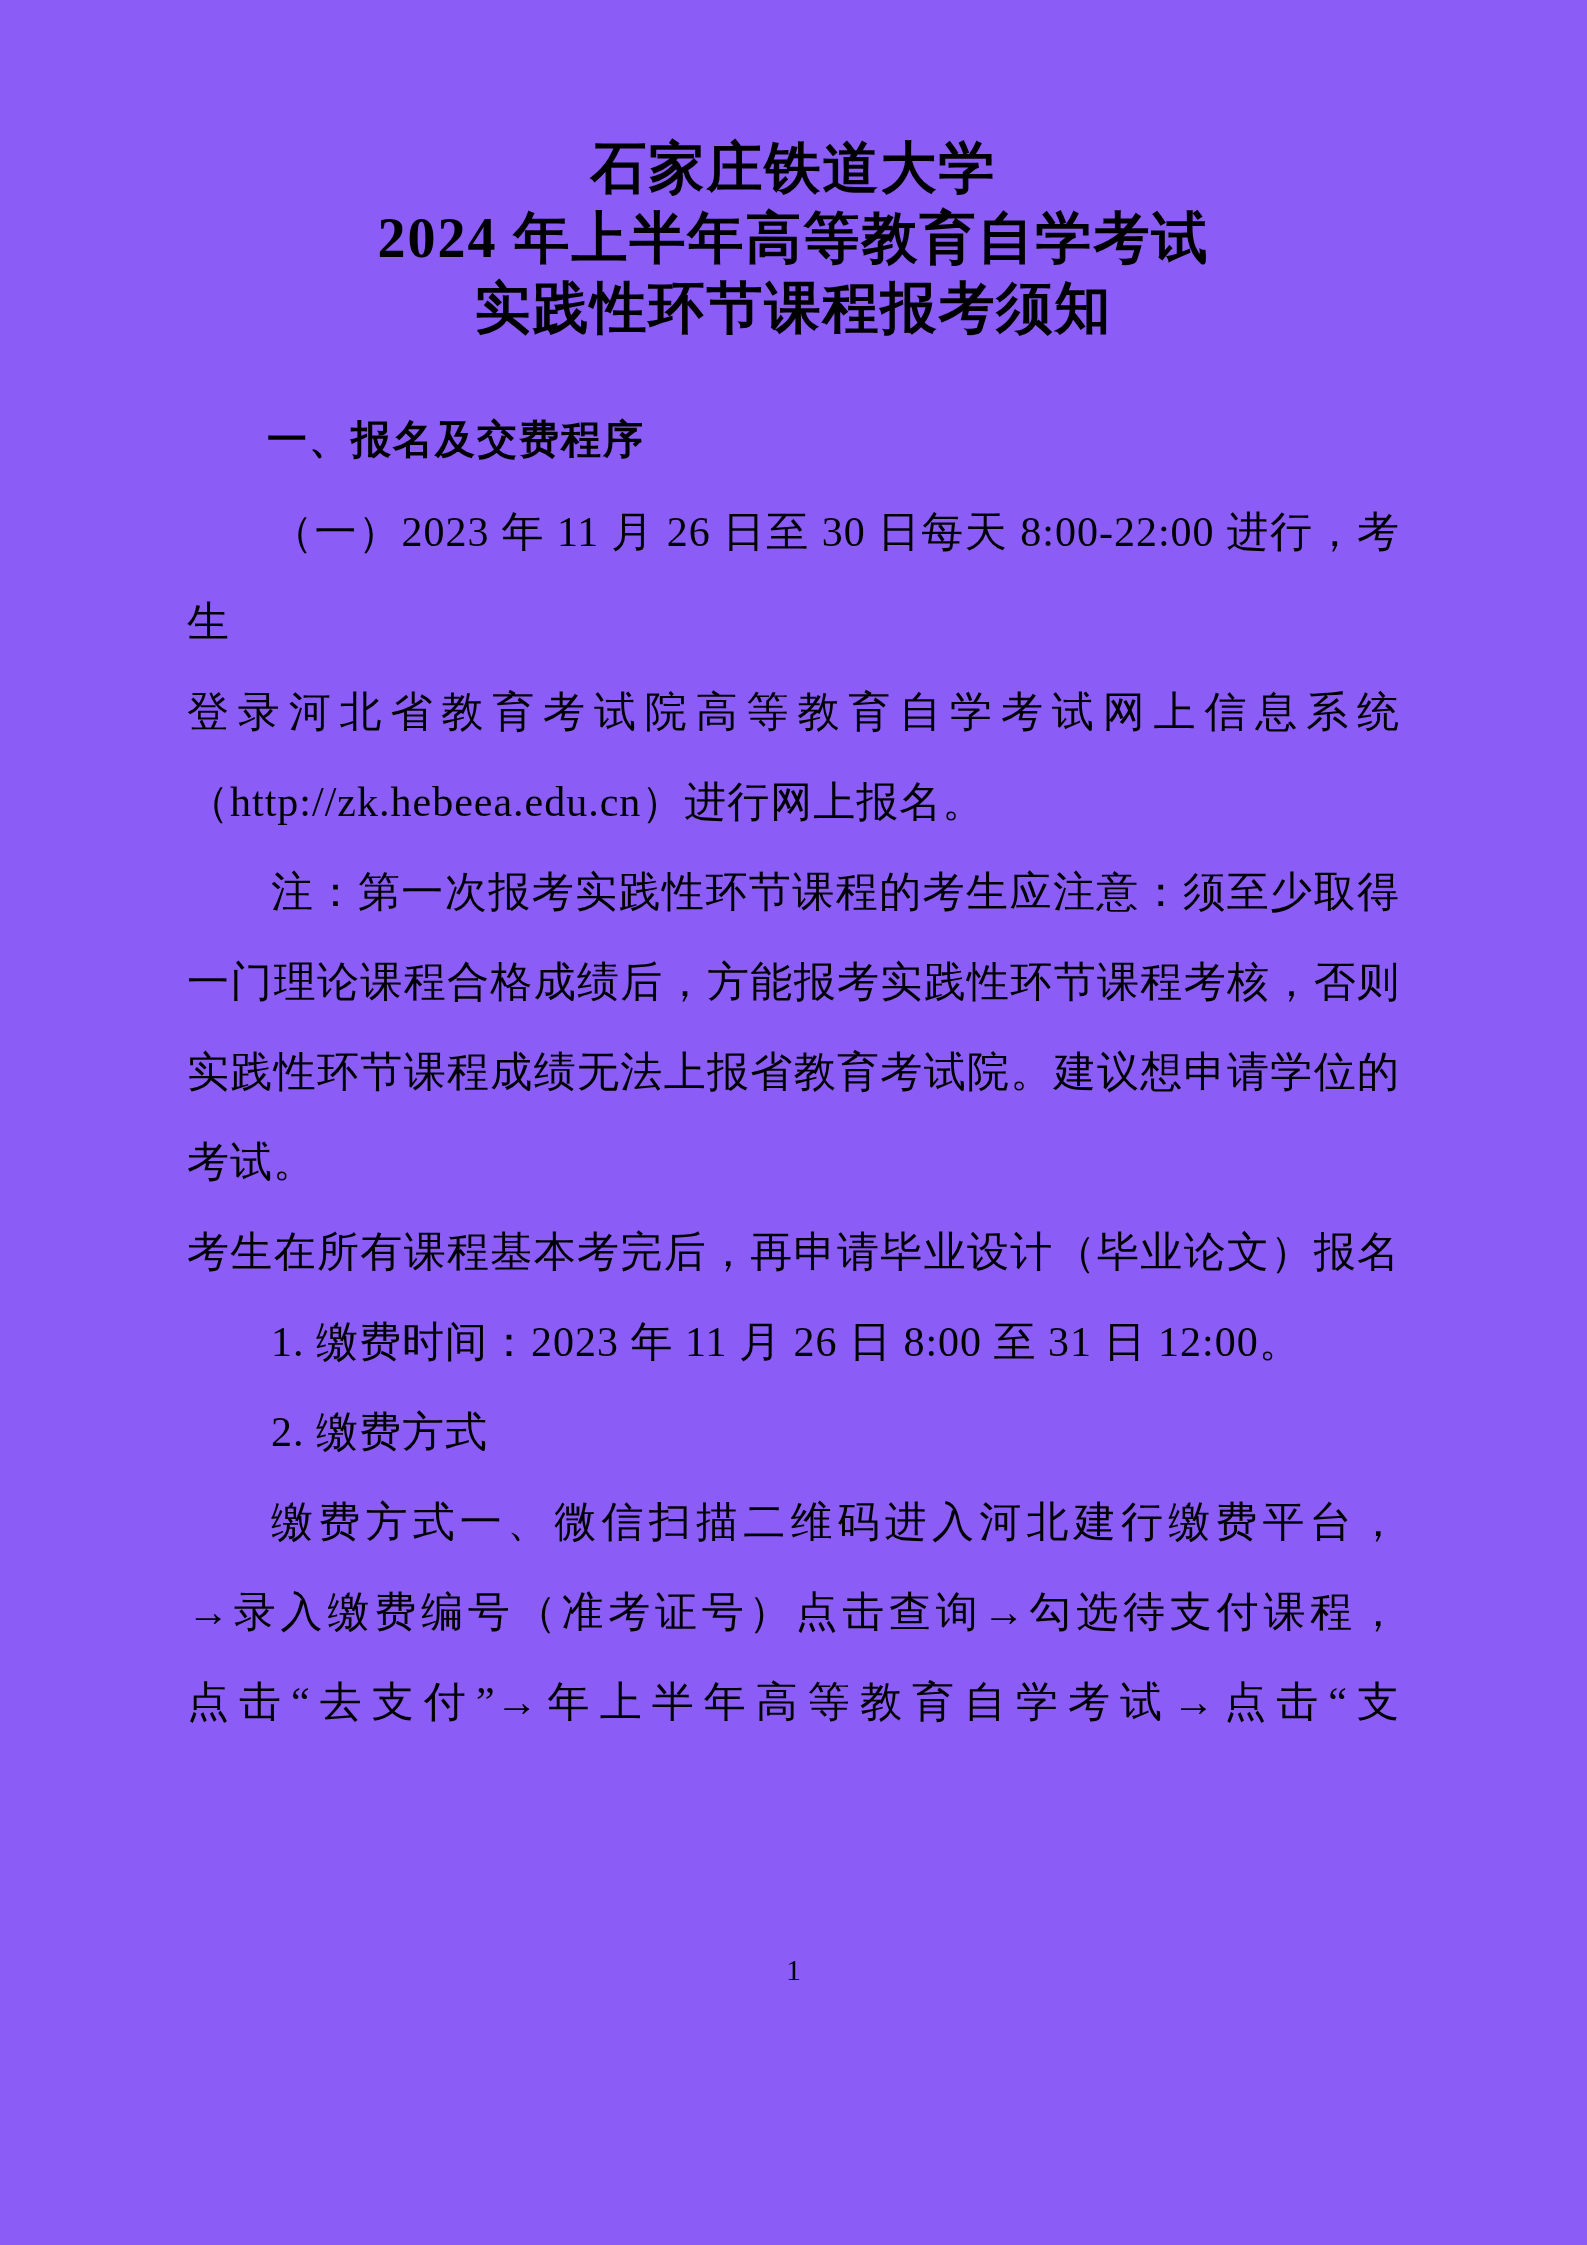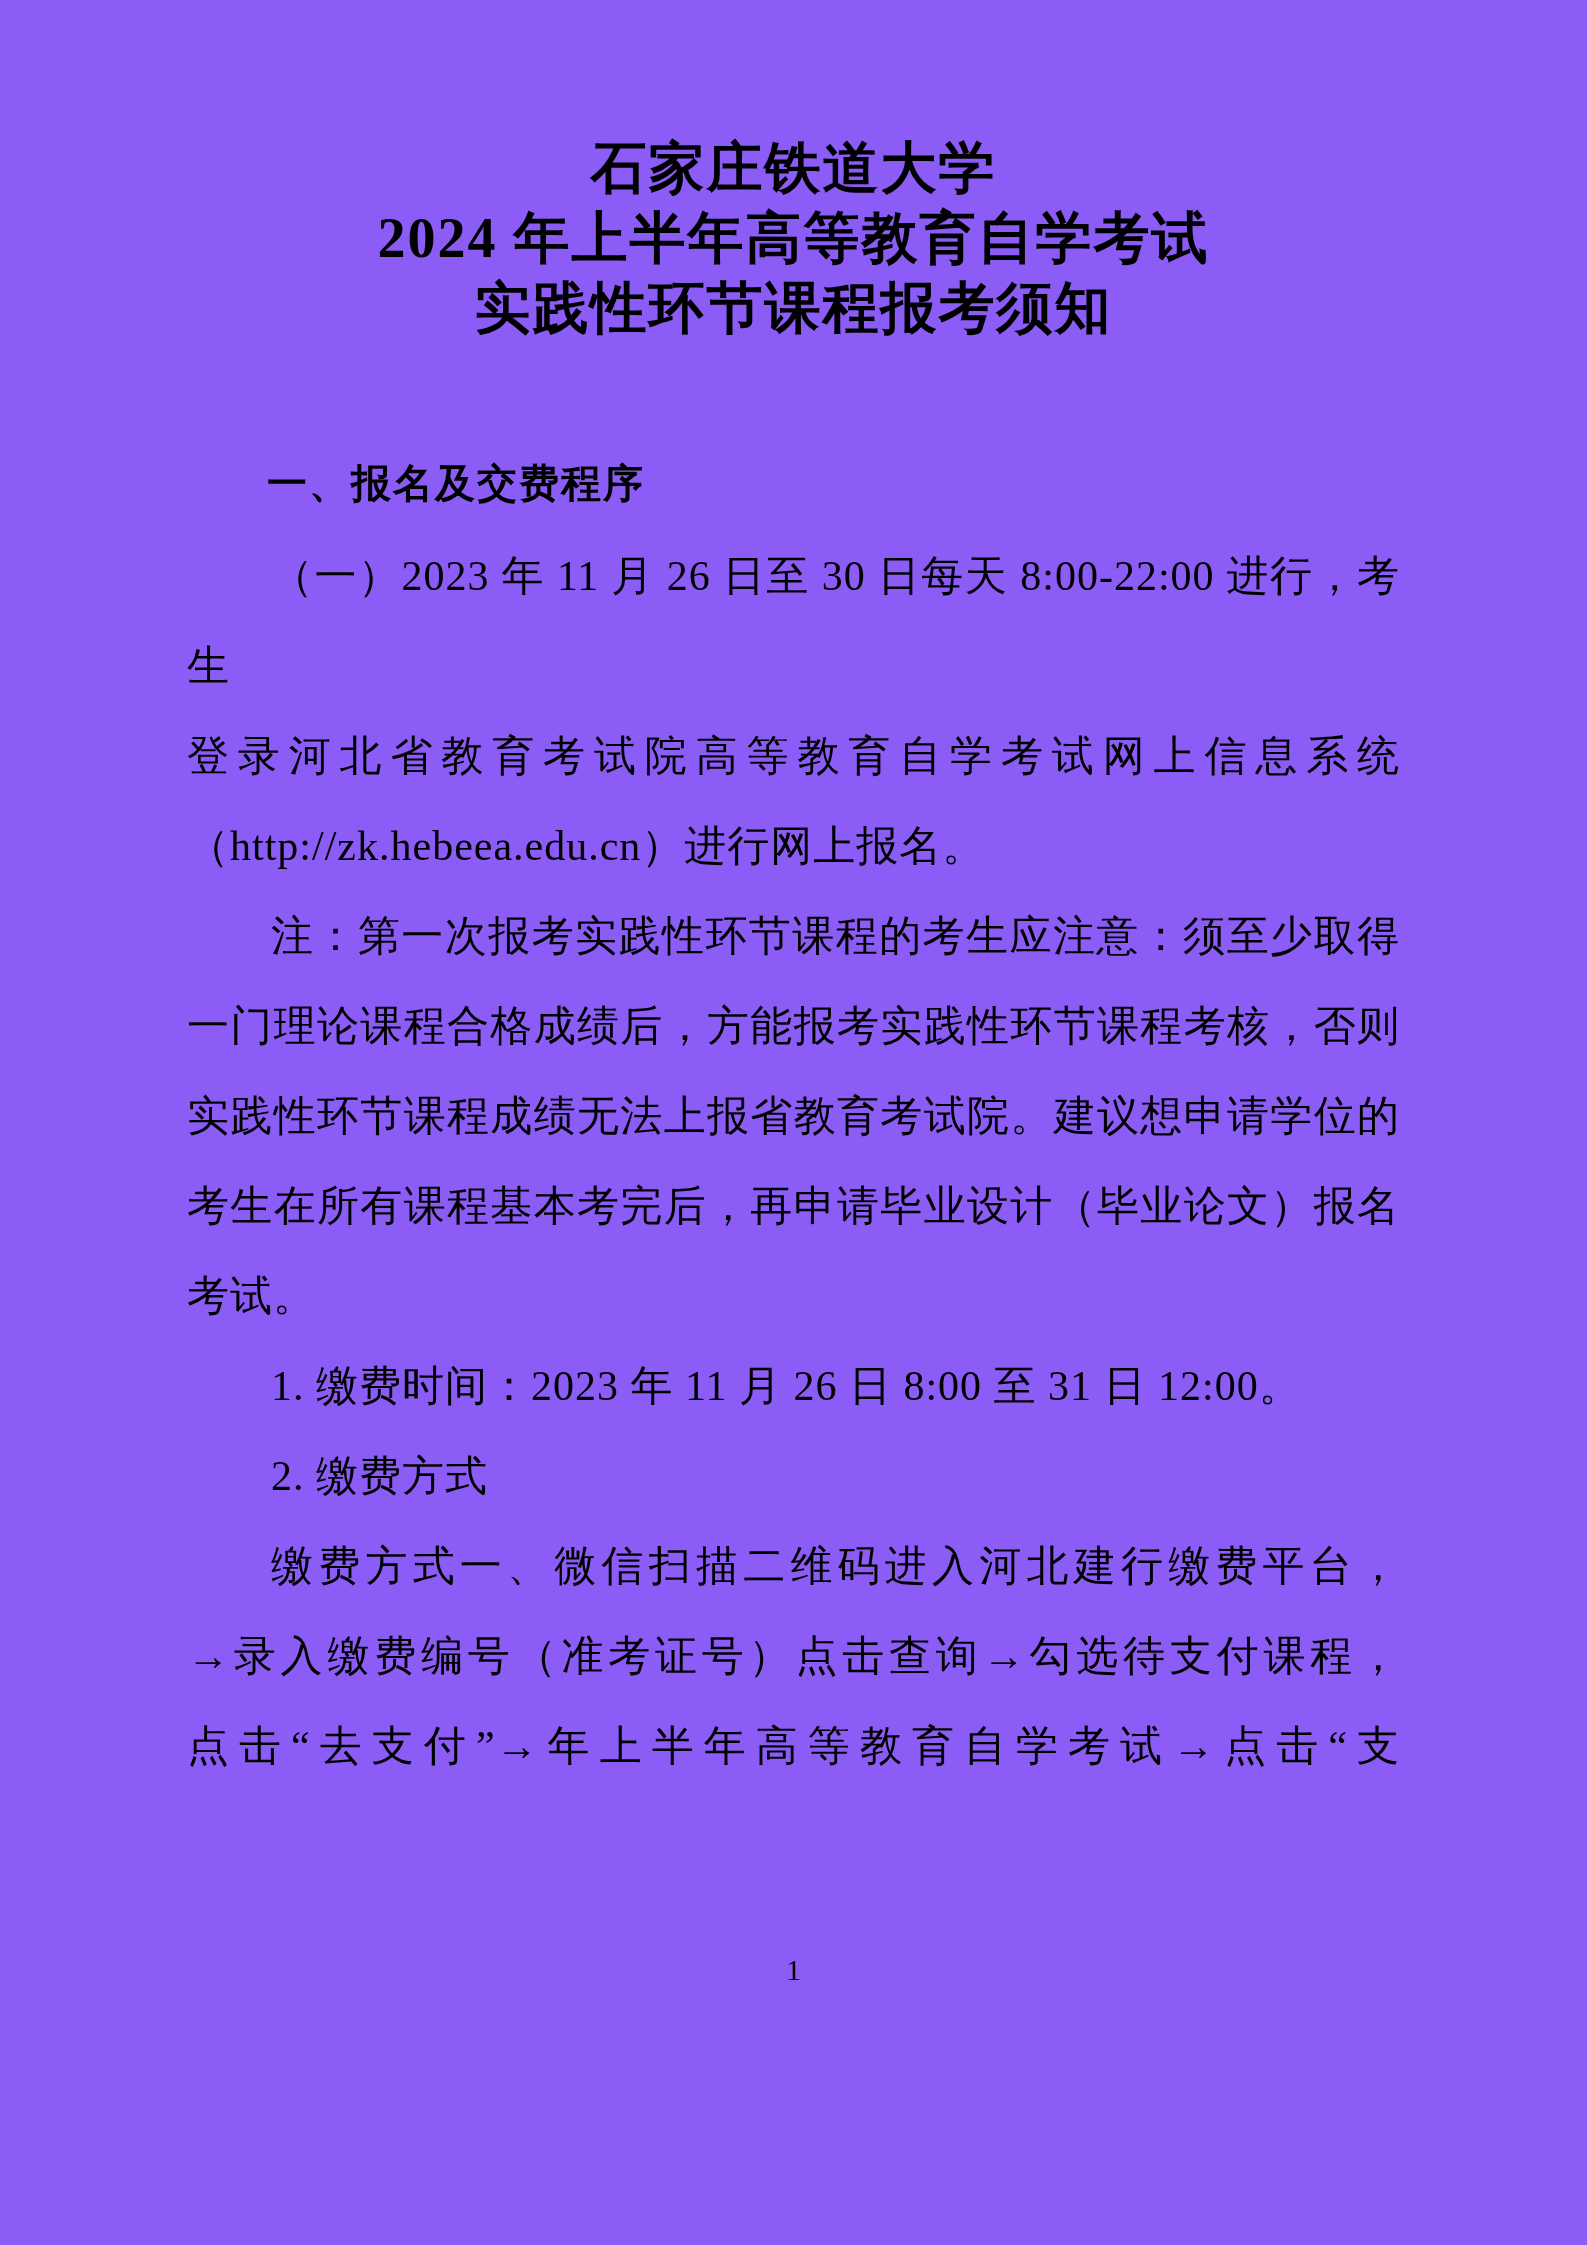--- a/index.html
+++ b/index.html
@@ -22,21 +22,21 @@
   .title-block {
     margin-top: 133px;
     text-align: center;
     font-weight: bold;
     font-size: 56px;
     line-height: 70px;
     letter-spacing: 2px;
     font-family: "Liberation Serif", "DejaVu Serif", serif;
   }
   .section-heading {
-    margin-top: 112px;
+    margin-top: 68px;
     font-family: "Liberation Sans", "DejaVu Sans", sans-serif;
     font-weight: bold;
     font-size: 40px;
     line-height: 56px;
     text-indent: 2em;
     letter-spacing: 2px;
   }
   .doc-body {
     margin-top: 20px;
     font-size: 42px;
@@ -74,22 +74,22 @@
 
     <div class="section-heading">一、报名及交费程序</div>
 
     <div class="doc-body" id="doc-body">
         <div class="line indent stretch">（一）2023 年 11 月 26 日至 30 日每天 8:00-22:00 进行，考生</div>
         <div class="line stretch">登录河北省教育考试院高等教育自学考试网上信息系统</div>
         <div class="line">（http://zk.hebeea.edu.cn）进行网上报名。</div>
         <div class="line indent stretch">注：第一次报考实践性环节课程的考生应注意：须至少取得</div>
         <div class="line stretch">一门理论课程合格成绩后，方能报考实践性环节课程考核，否则</div>
         <div class="line stretch">实践性环节课程成绩无法上报省教育考试院。建议想申请学位的</div>
+        <div class="line">考试。</div>
         <div class="line stretch">考生在所有课程基本考完后，再申请毕业设计（毕业论文）报名</div>
-        <div class="line">考试。</div>
         <div class="line indent">1. 缴费时间：2023 年 11 月 26 日 8:00 至 31 日 12:00。</div>
         <div class="line indent">2.  缴费方式</div>
         <div class="line indent stretch">缴费方式一、微信扫描二维码进入河北建行缴费平台，</div>
         <div class="line stretch">→录入缴费编号（准考证号）点击查询→勾选待支付课程，</div>
         <div class="line stretch">点击“去支付”→年上半年高等教育自学考试→点击“支</div>
       </div>
 
   </div>
 
   <div class="page-number">1</div>

